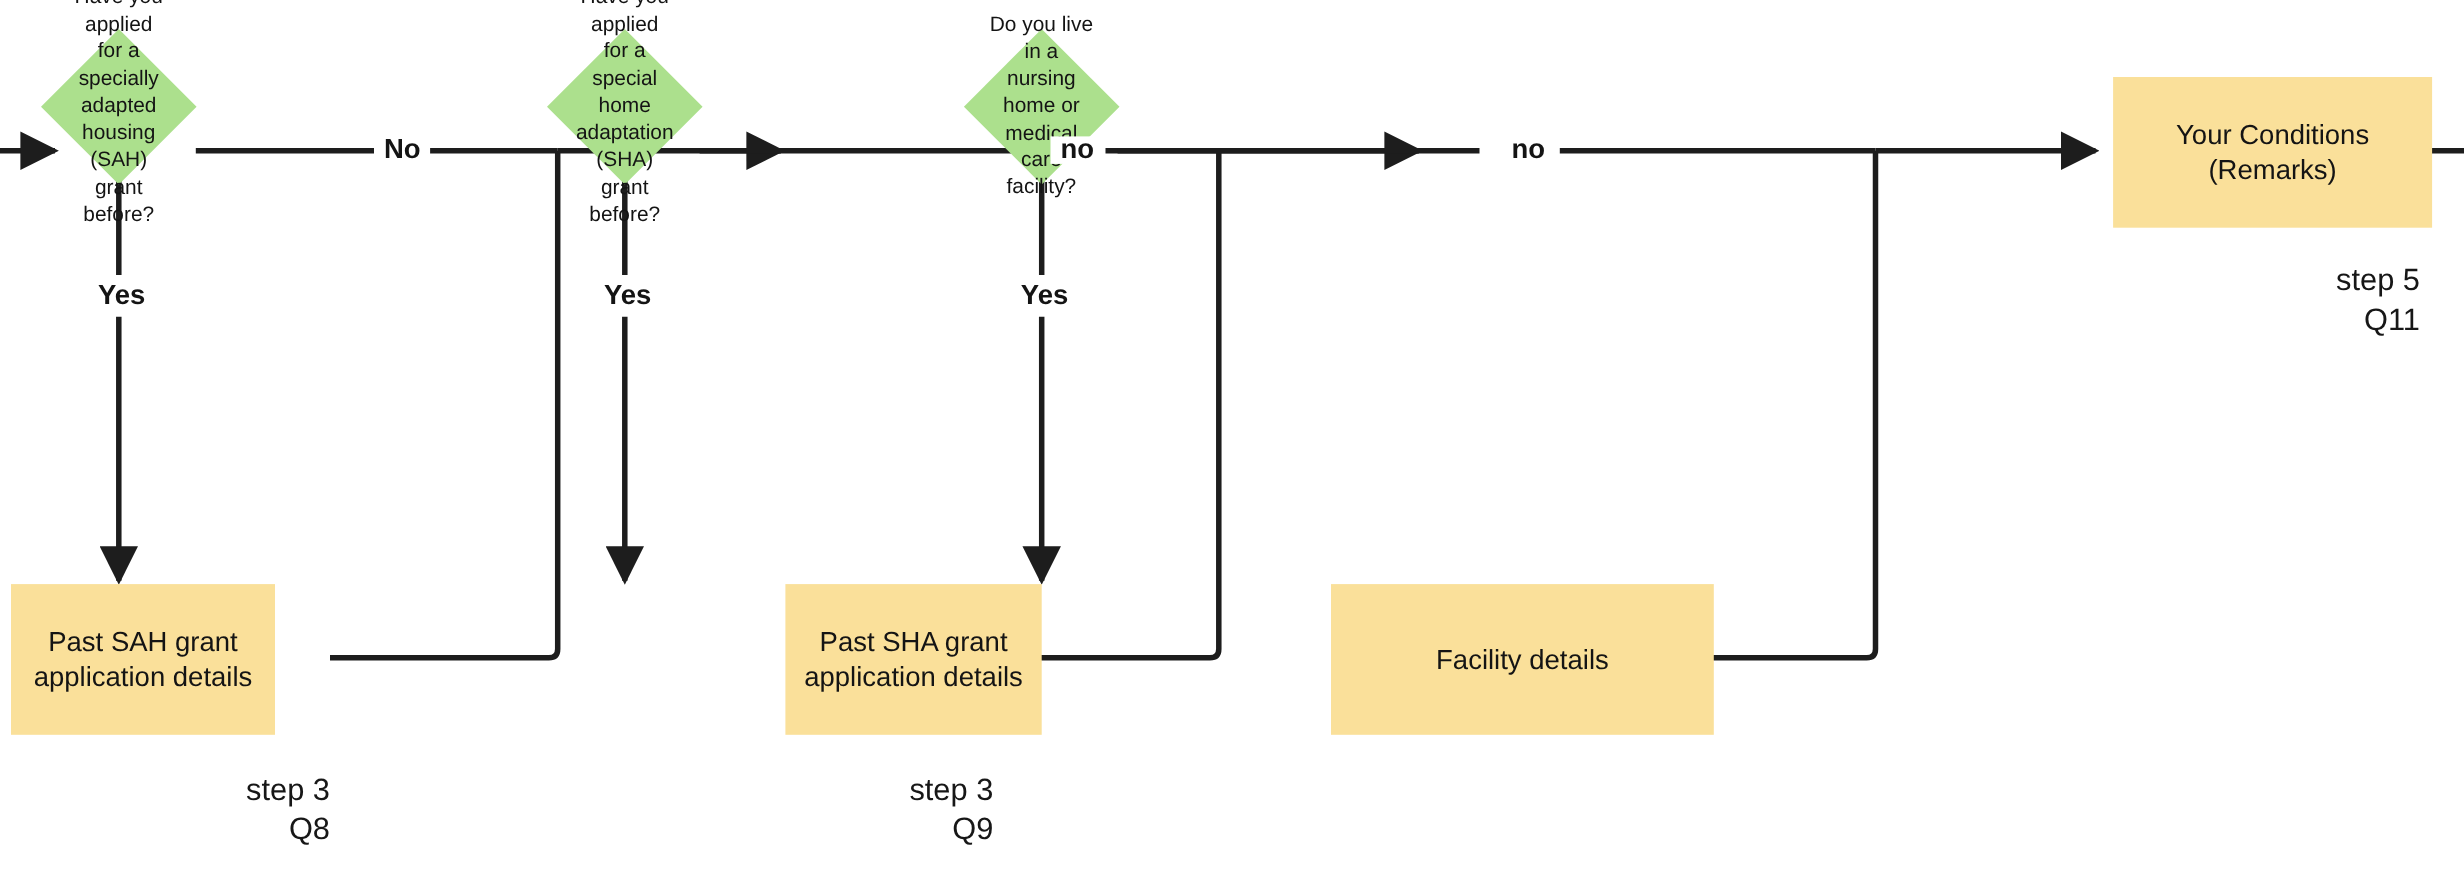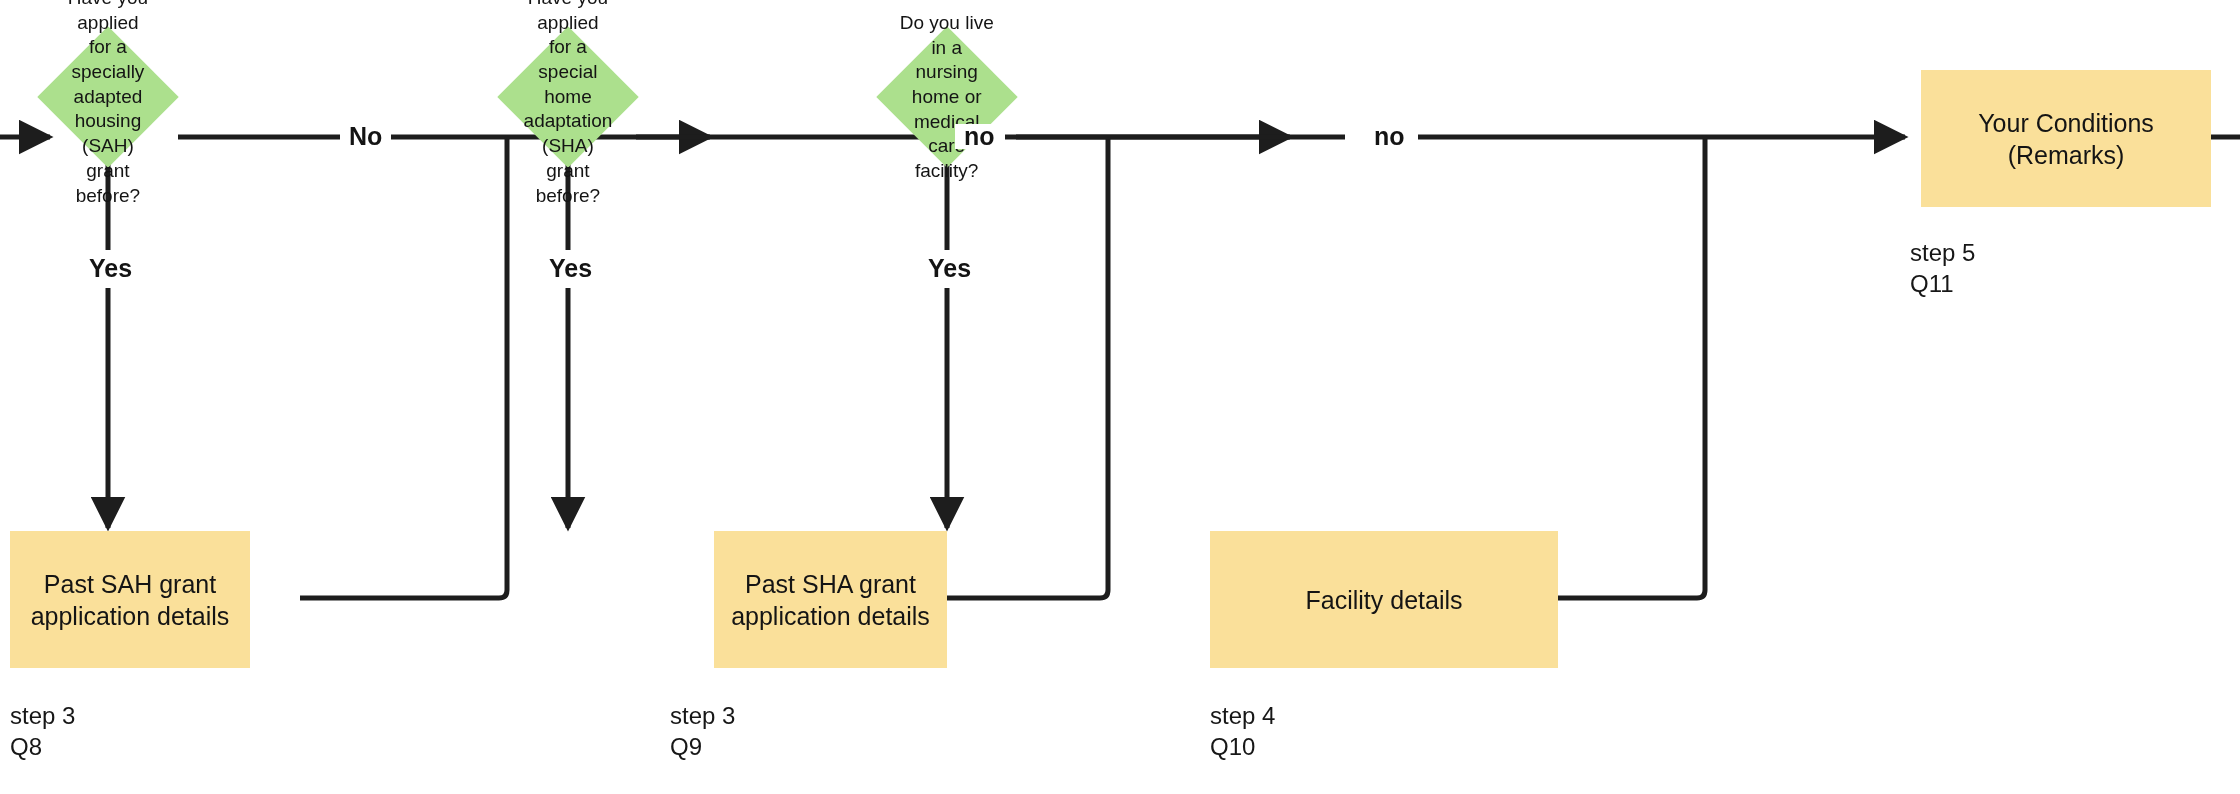--- a/index.html
+++ b/index.html
@@ -49,22 +49,22 @@
   .process {
     background: #fae09a;
     font-size: 25px;
     line-height: 1.28;
     color: #141414;
     white-space: pre-line;
     padding: 4px 10px;
   }
   .caption {
     position: absolute;
-    text-align: left;
-    font-size: 24px;
+    text-align: right;
+    font-size: 28px;
     line-height: 1.30;
     color: #171717;
     white-space: pre-line;
   }
   .edge-label {
     position: absolute;
     font-size: 25px;
     color: #141414;
     background: #ffffff;
     padding: 0 9px;
@@ -159,22 +159,20 @@
 
   <div class="node process" style="left:1910px; top:70px; width:290px; height:137px;margin-left:11px;">Your Conditions
 (Remarks)</div>
 
   <div class="caption" style="left:10px; top:700px; width:290px;">step 3
 Q8</div>
 
   <div class="caption" style="left:670px; top:700px; width:233px;">step 3
 Q9</div>
 
-  <div class="caption" style="left:1210px; top:700px; width:290px;">step 4
-Q10</div>
 
   <div class="caption" style="left:1910px; top:237px; width:290px;">step 5
 Q11</div>
 
   <div class="edge-label" style="left:340px; top:124px;">No</div>
 
   <div class="edge-label" style="left:80px; top:256px;">Yes</div>
 
   <div class="edge-label" style="left:955px; top:124px;">no</div>
 

